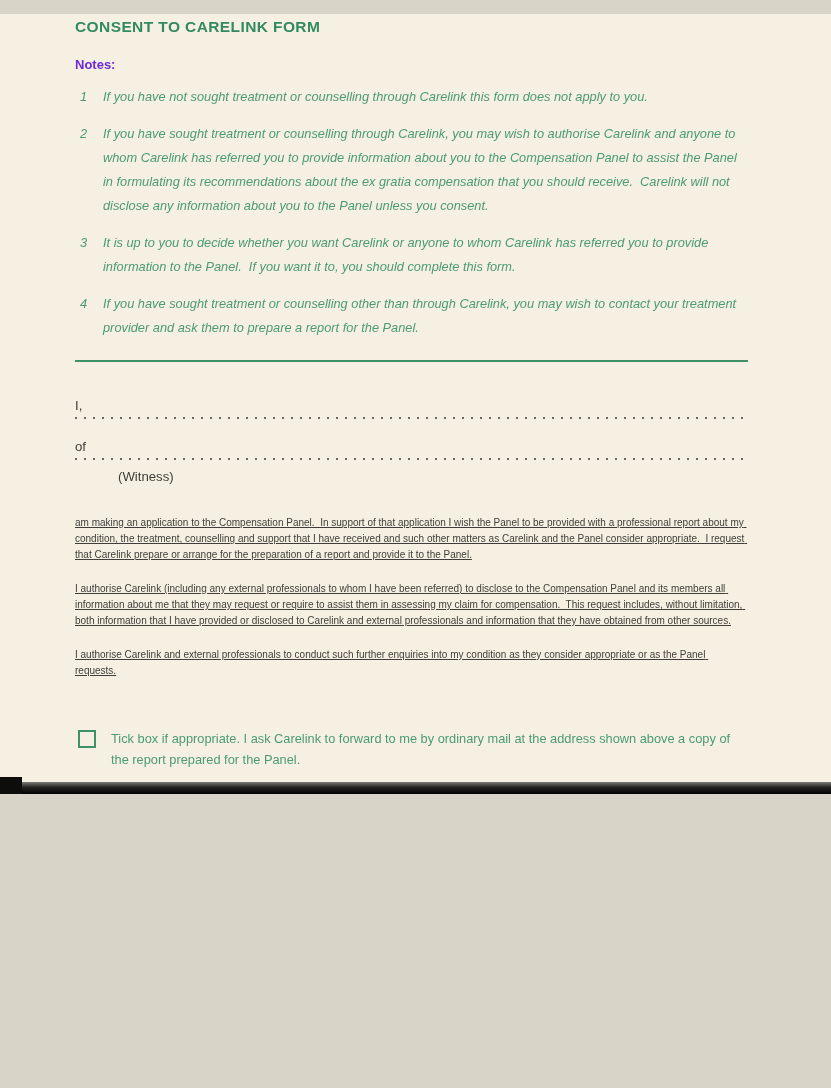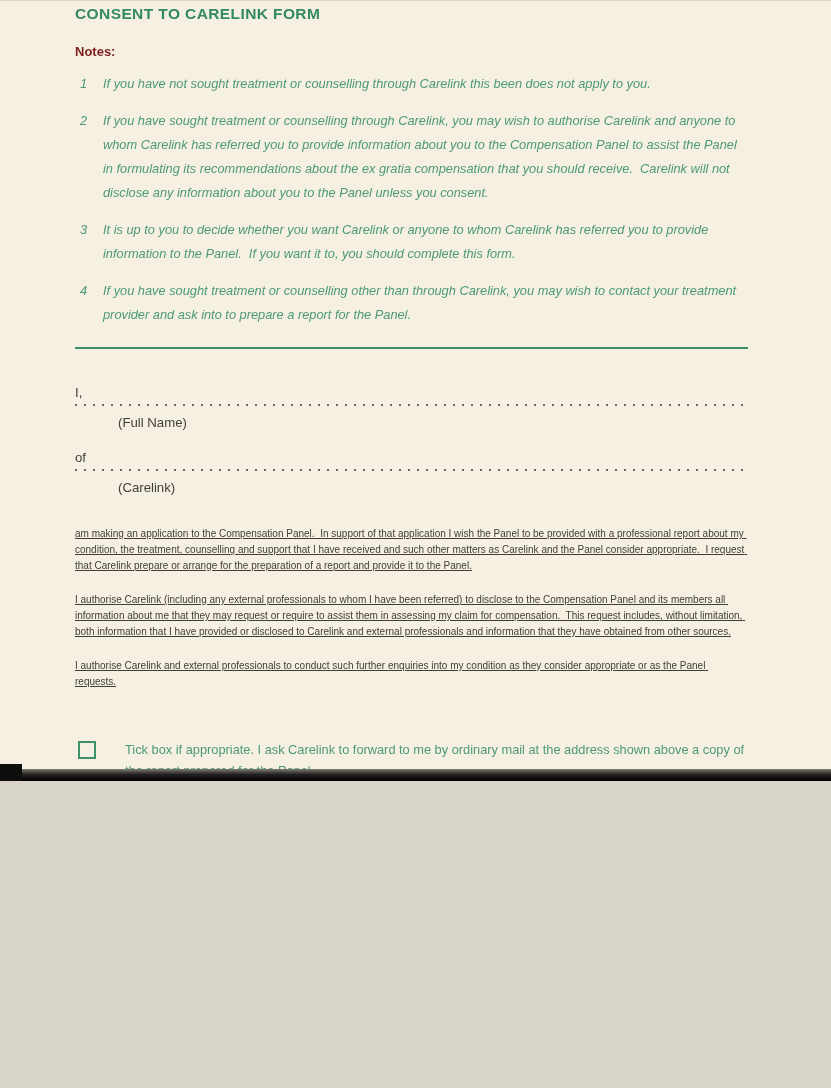--- a/index.html
+++ b/index.html
@@ -1,28 +1,28 @@
 <!DOCTYPE html>
 <html><head>
 <meta charset="utf-8">
 <style>
   html,body { margin:0; padding:0; background:#d8d4c8; }
   .page {
-    position:relative; width:831px; height:780px; margin:1px auto;
+    position:relative; width:831px; height:780px; margin:14px auto;
     background:#f5f0e1;
     font-family:"Liberation Sans", sans-serif;
     color:#3f3e3a; overflow:hidden;
   }
   .content { position:absolute; left:75px; top:0; width:673px; }
 
   .title {
     margin:4px 0 0 0; font-size:15.5px; font-weight:bold;
     color:#338a62; letter-spacing:0.4px;
   }
-  .notes-heading { margin-top:21px; font-size:13px; font-weight:bold; color:#7f1d1d; }
+  .notes-heading { margin-top:21px; font-size:13px; font-weight:bold; color:#6d28d9; }
   .note {
     display:flex; margin-top:13px; color:#4c9a74; font-style:italic;
     font-size:12.8px; line-height:24px;
   }
   .note-num { width:23px; padding-left:5px; flex:none; }
   .note-text { flex:1; white-space:pre-wrap; }
 
   .green-rule { margin:20px 0 0 0; border:none; border-top:2px solid #3f9168; height:0; }
 
   .to-row { margin-top:37px; font-size:13.2px; display:flex; }
@@ -35,21 +35,21 @@
     height:3px;
     background:repeating-linear-gradient(to right, #6b6963 0 2px, transparent 2px 9px);
     background-position:0 bottom; background-repeat:repeat-x; background-size:auto 2px;
   }
   .field-label { margin:9px 0 0 43px; }
 
   .para { margin:18px 0 0 0; font-size:10px; line-height:16px; white-space:pre-wrap;text-decoration:underline; }
   .para-first { margin-top:31px; }
 
   .checkbox-row {
-    margin-top:49px; display:flex; gap:29px;
+    margin-top:49px; display:flex; gap:15px;
     color:#4c9a74; font-size:12.8px; line-height:21px;
   }
   .checkbox {
     width:14px; height:14px; border:2px solid #3f9168; flex:none;
     margin:2px 0 0 3px; background:transparent; cursor:pointer;
   }
   .checkbox-label { flex:1; white-space:pre-wrap; }
 
   .sig {
     margin-top:57px; display:grid;
@@ -78,48 +78,47 @@
 
 <div class="page">
   <div class="content">
 
     <h1 class="title">CONSENT TO CARELINK FORM</h1>
 
     <div class="notes-heading">Notes:</div>
 
     <div class="note">
       <span class="note-num">1</span>
-      <span class="note-text">If you have not sought treatment or counselling through Carelink this been does not apply to you.</span>
+      <span class="note-text">If you have not sought treatment or counselling through Carelink this form does not apply to you.</span>
     </div>
     <div class="note">
       <span class="note-num">2</span>
       <span class="note-text">If you have sought treatment or counselling through Carelink, you may wish to authorise Carelink and anyone to whom Carelink has referred you to provide information about you to the Compensation Panel to assist the Panel in formulating its recommendations about the ex gratia compensation that you should receive.  Carelink will not disclose any information about you to the Panel unless you consent.</span>
     </div>
     <div class="note">
       <span class="note-num">3</span>
       <span class="note-text">It is up to you to decide whether you want Carelink or anyone to whom Carelink has referred you to provide information to the Panel.  If you want it to, you should complete this form.</span>
     </div>
     <div class="note">
       <span class="note-num">4</span>
-      <span class="note-text">If you have sought treatment or counselling other than through Carelink, you may wish to contact your treatment provider and ask into to prepare a report for the Panel.</span>
+      <span class="note-text">If you have sought treatment or counselling other than through Carelink, you may wish to contact your treatment provider and ask them to prepare a report for the Panel.</span>
     </div>
 
     <hr class="green-rule">
 
 
     <div class="field field-first">
       <div class="prefix">I,</div>
       <div class="dotline"></div>
-      <div class="field-label">(Full Name)</div>
     </div>
 
     <div class="field">
       <div class="prefix">of</div>
       <div class="dotline"></div>
-      <div class="field-label">(Carelink)</div>
+      <div class="field-label">(Witness)</div>
     </div>
 
     <p class="para para-first">am making an application to the Compensation Panel.  In support of that application I wish the Panel to be provided with a professional report about my condition, the treatment, counselling and support that I have received and such other matters as Carelink and the Panel consider appropriate.  I request that Carelink prepare or arrange for the preparation of a report and provide it to the Panel.</p>
     <p class="para">I authorise Carelink (including any external professionals to whom I have been referred) to disclose to the Compensation Panel and its members all information about me that they may request or require to assist them in assessing my claim for compensation.  This request includes, without limitation, both information that I have provided or disclosed to Carelink and external professionals and information that they have obtained from other sources.</p>
     <p class="para">I authorise Carelink and external professionals to conduct such further enquiries into my condition as they consider appropriate or as the Panel requests.</p>
 
     <div class="checkbox-row">
       <span class="checkbox"></span>
       <span class="checkbox-label">Tick box if appropriate. I ask Carelink to forward to me by ordinary mail at the address shown above a copy of the report prepared for the Panel.</span>
     </div>

